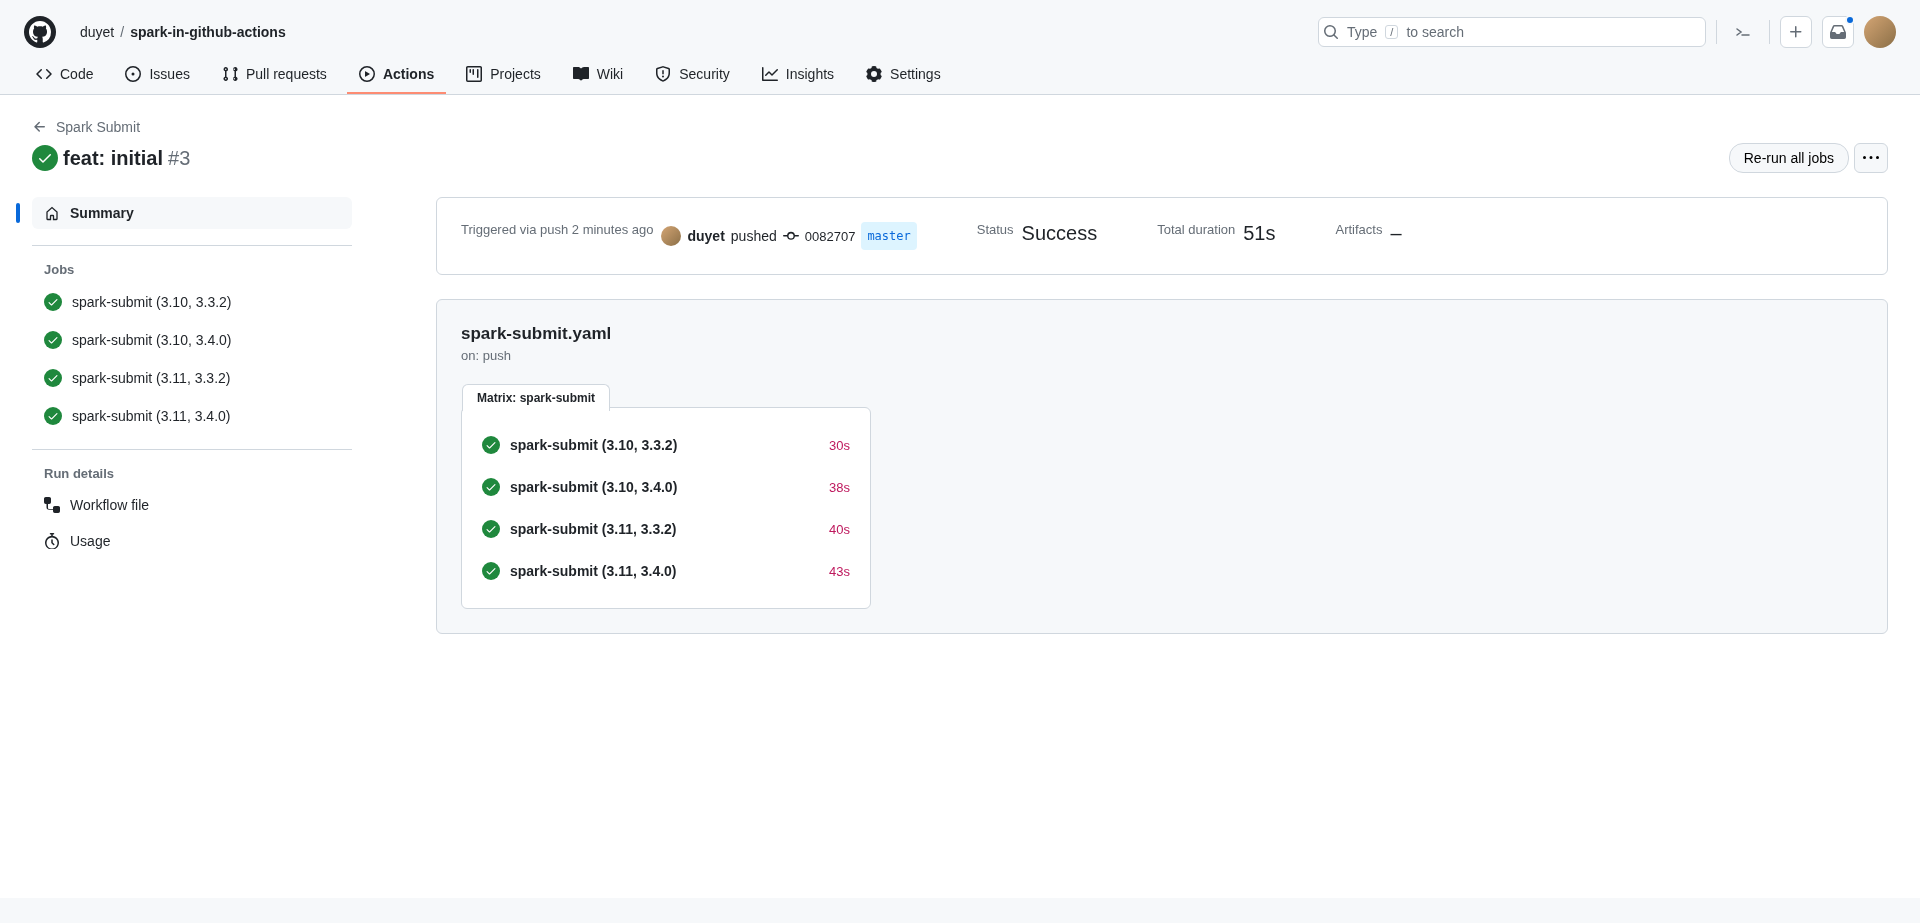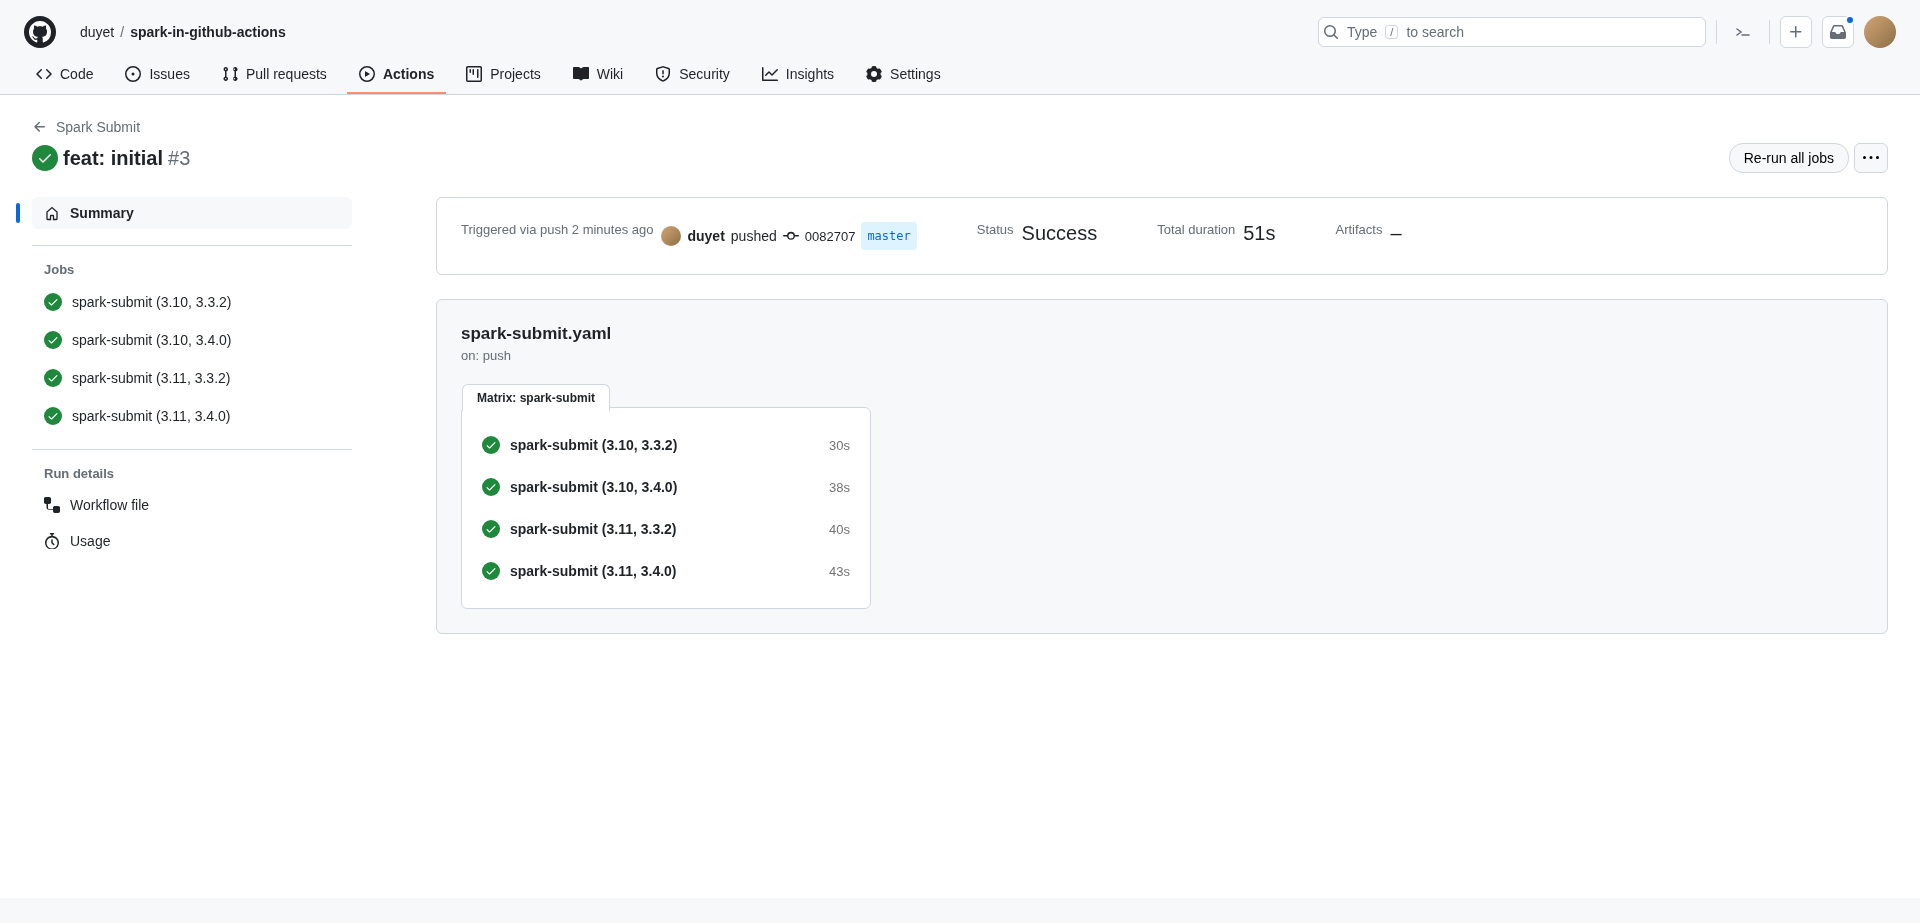--- a/index.html
+++ b/index.html
@@ -256,21 +256,21 @@
   font-weight: 600;
 }
 .matrix-jobs { padding: 16px 20px; }
 .matrix-job {
   display: flex;
   align-items: center;
   gap: 10px;
   padding: 12px 0;
 }
 .matrix-job-name { font-weight: 600; flex: 1; }
-.matrix-job-time { color: #737373; font-size: 13px; }
+.matrix-job-time { color: #be185d; font-size: 13px; }
 svg { display: block; }
 </style>
 </head>
 <body>
 
 <div class="top-header">
   <div class="github-logo">
     <svg width="22" height="22" viewBox="0 0 16 16" fill="currentColor">
         <path d="M8 0C3.58 0 0 3.58 0 8c0 3.54 2.29 6.53 5.47 7.59.4.07.55-.17.55-.38 0-.19-.01-.82-.01-1.49-2.01.37-2.53-.49-2.69-.94-.09-.23-.48-.94-.82-1.13-.28-.15-.68-.52-.01-.53.63-.01 1.08.58 1.23.82.72 1.21 1.87.87 2.33.66.07-.52.28-.87.51-1.07-1.78-.2-3.64-.89-3.64-3.95 0-.87.31-1.59.82-2.15-.08-.2-.36-1.02.08-2.12 0 0 .67-.21 2.2.82.64-.18 1.32-.27 2-.27.68 0 1.36.09 2 .27 1.53-1.04 2.2-.82 2.2-.82.44 1.1.16 1.92.08 2.12.51.56.82 1.27.82 2.15 0 3.07-1.87 3.75-3.65 3.95.29.25.54.73.54 1.48 0 1.07-.01 1.93-.01 2.2 0 .21.15.46.55.38A8.013 8.013 0 0016 8c0-4.42-3.58-8-8-8z"></path>
       </svg>

